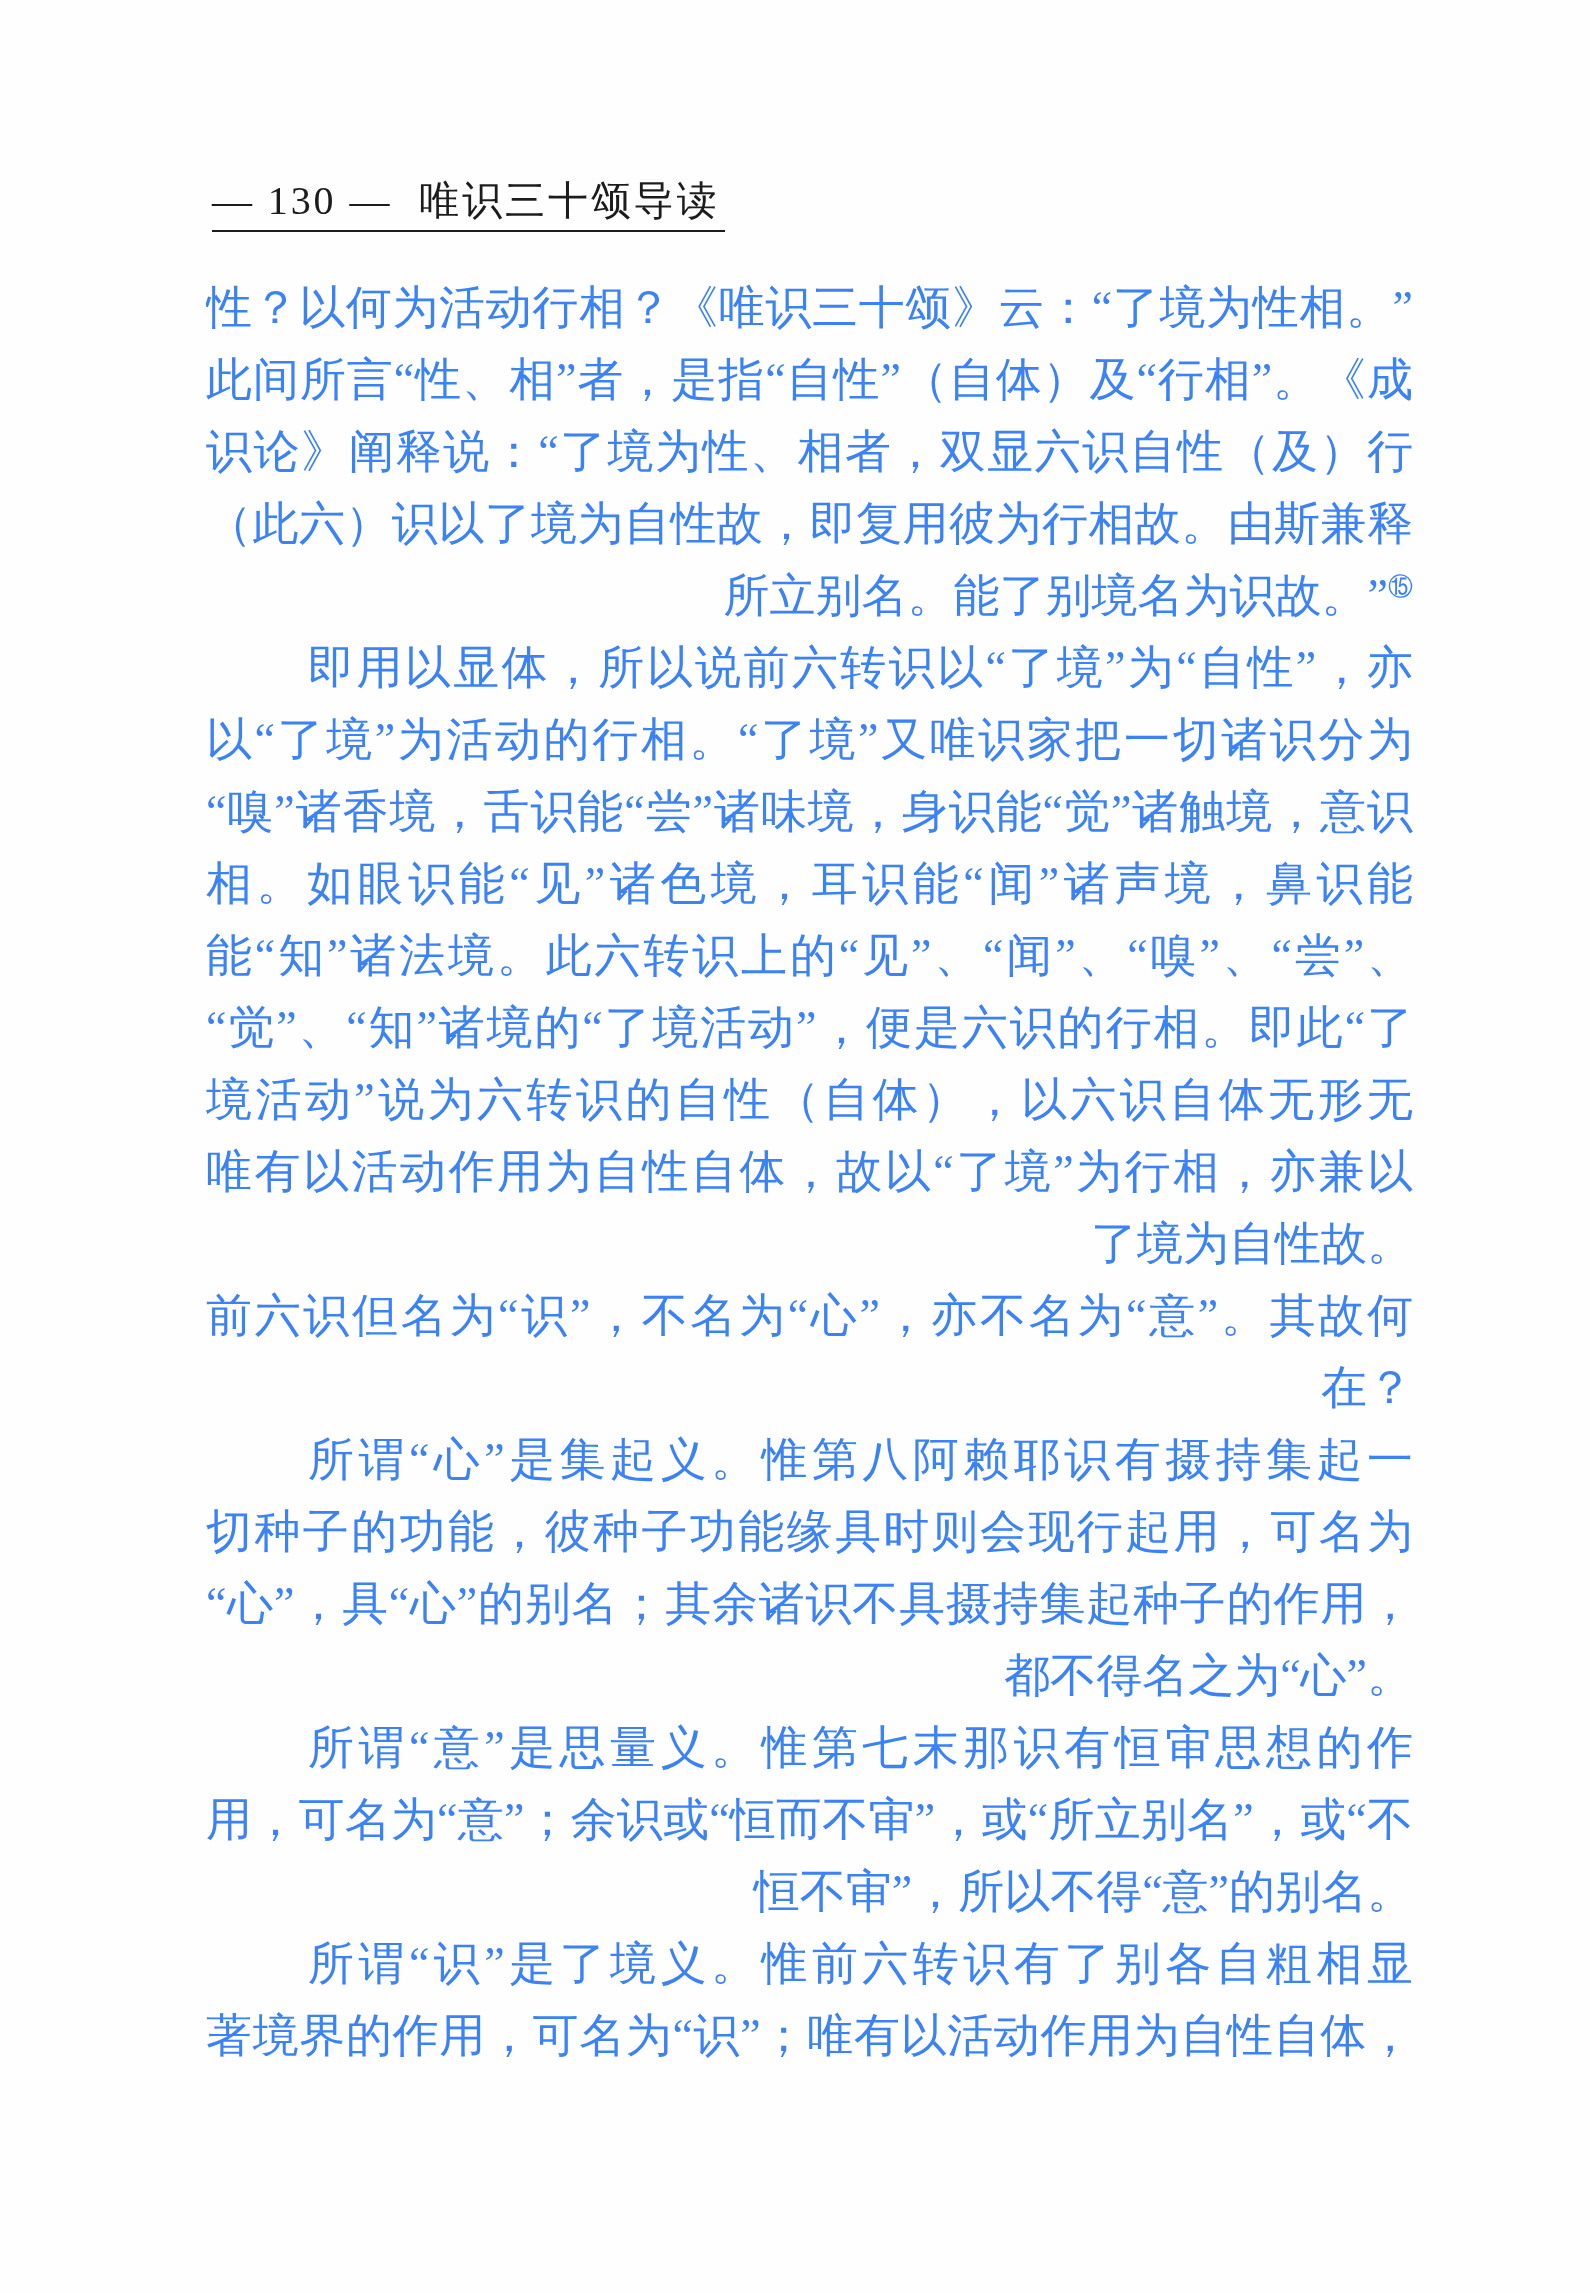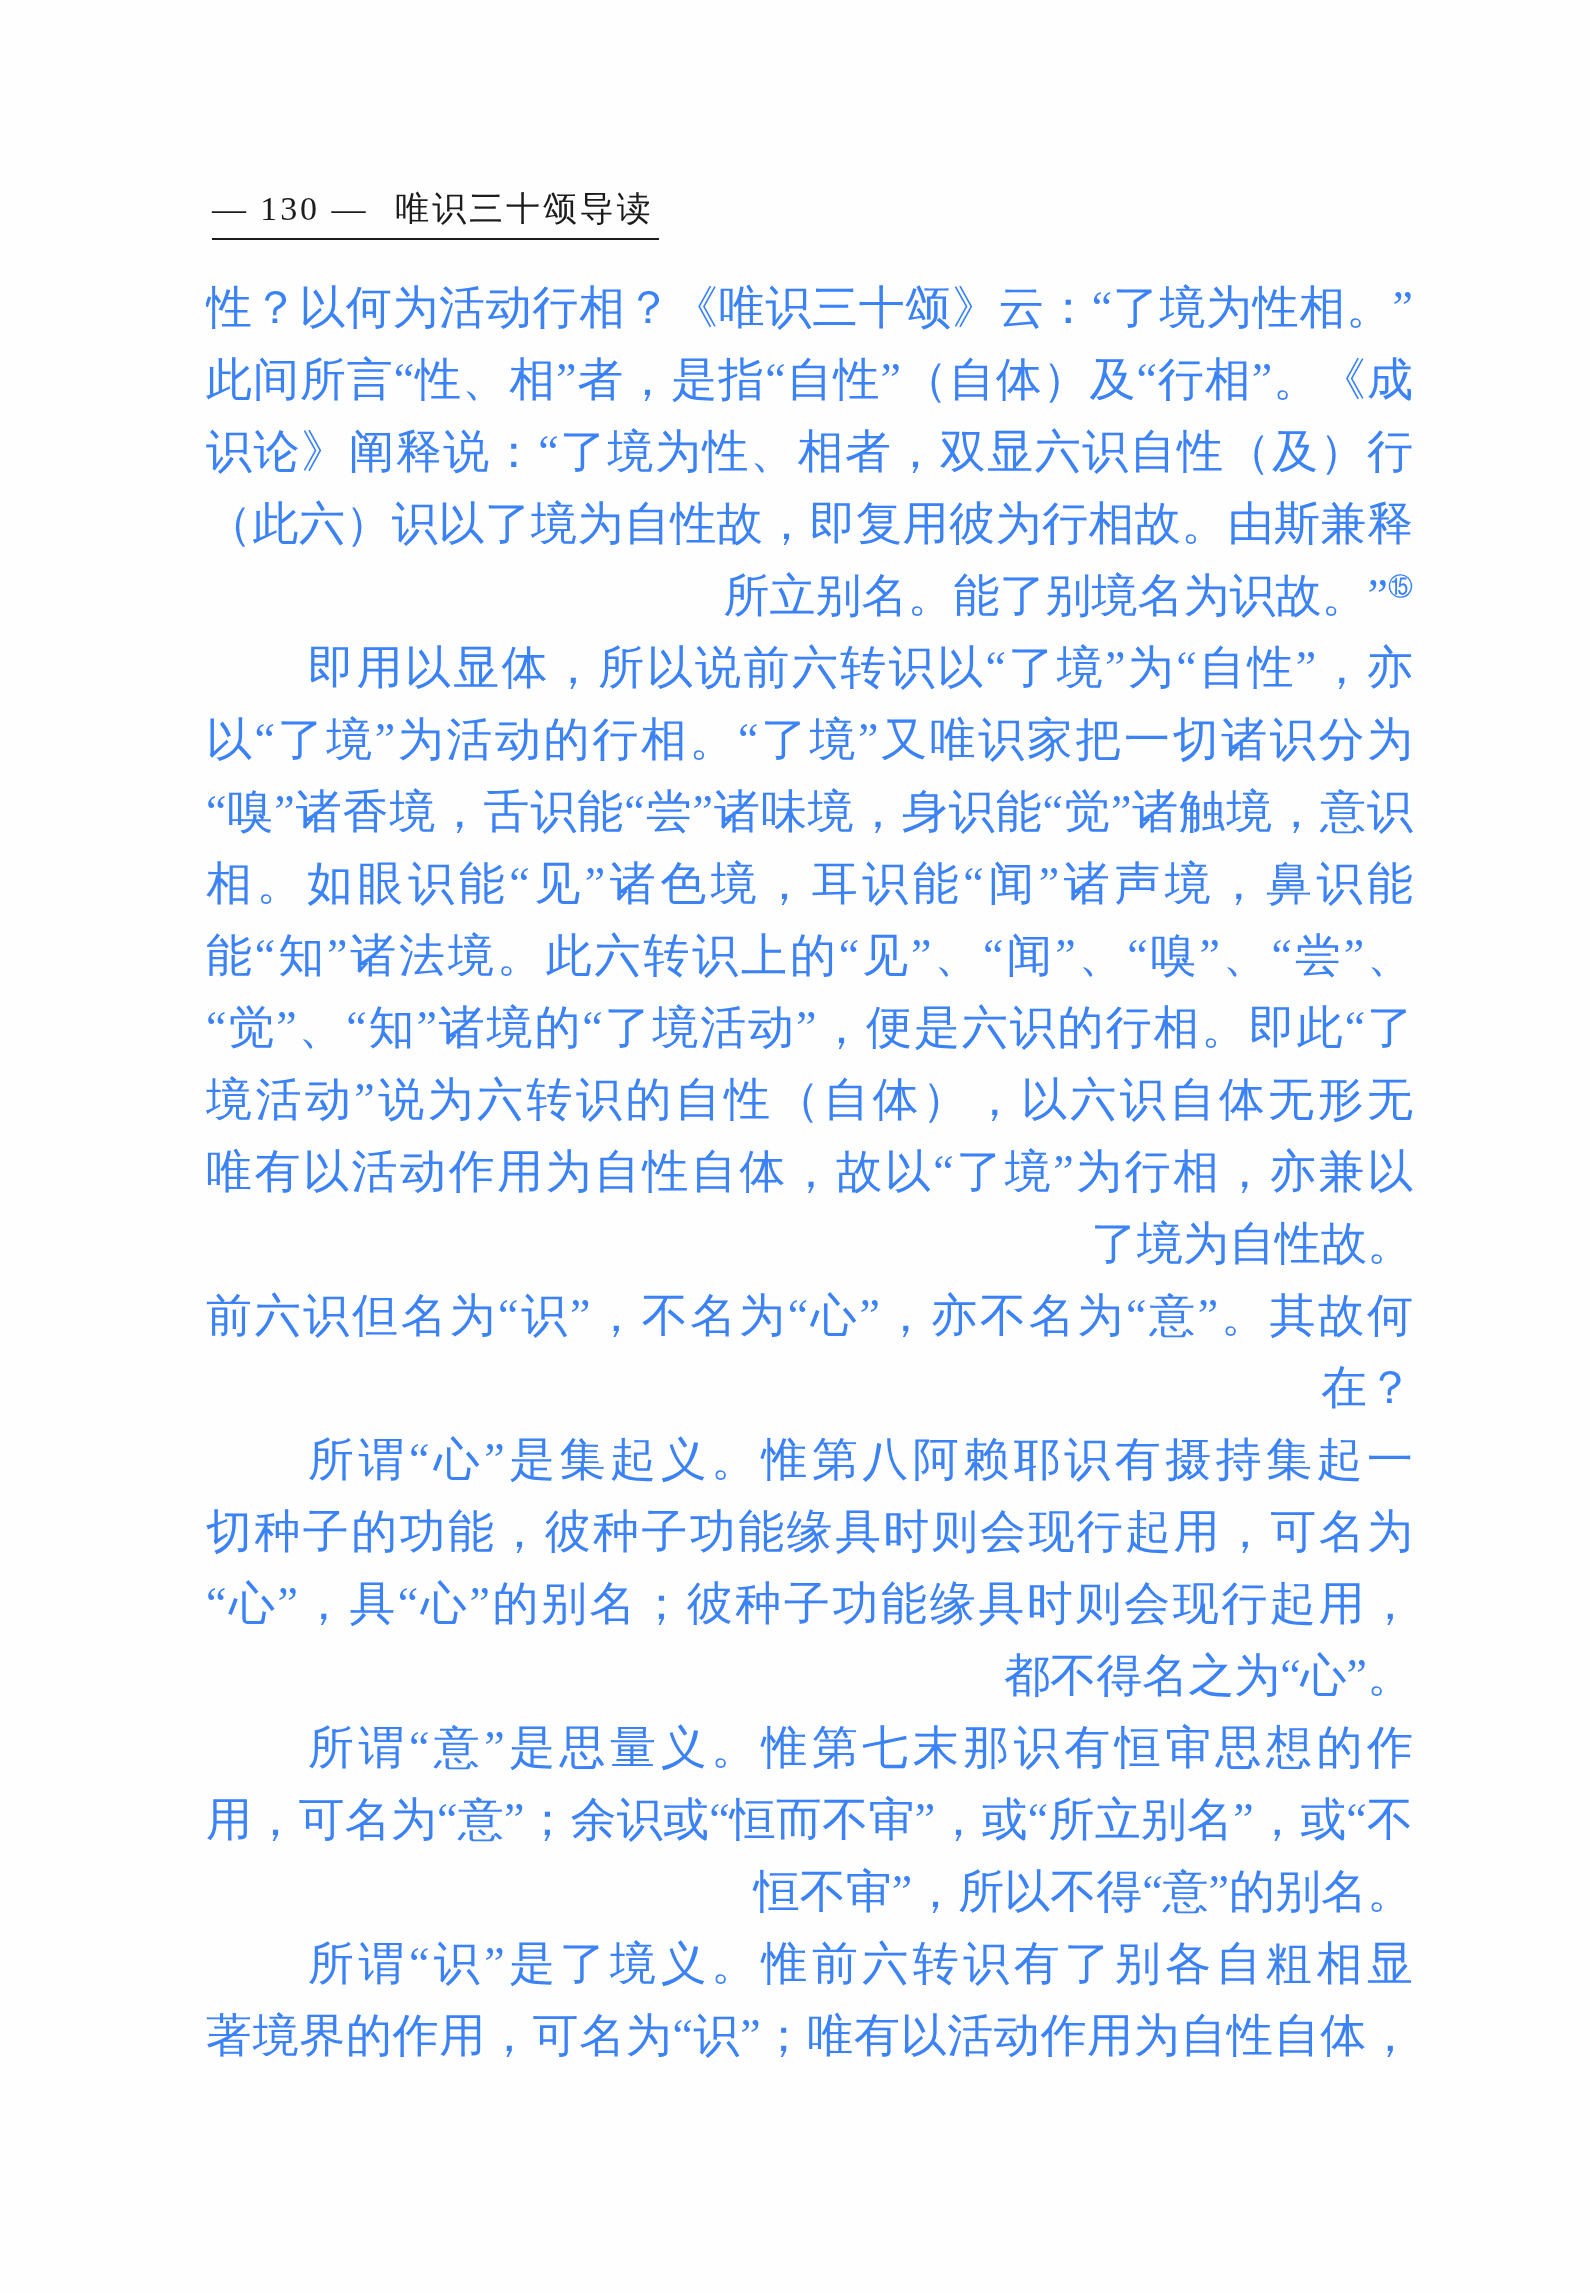--- a/index.html
+++ b/index.html
@@ -14,23 +14,23 @@
     margin: 0 auto;
     background: #fefefe;
     color: #1c1c1c;
     font-family: "Liberation Serif", "DejaVu Serif", serif;
     overflow: hidden;
   }
   
   .running-header {
     position: absolute;
     left: 212px;
-    top: 188px;
+    top: 180px;
     display: inline-block;
-    font-size: 34px;
+    font-size: 40px;
     line-height: 42px;
     letter-spacing: 2.9px;
     padding: 0 5.7px 7.6px 0;
     border-bottom: 2.9px solid #1c1c1c;
     white-space: nowrap;
   }
   .running-header .page-no {
     margin-right: 27px;
   }
   
@@ -85,21 +85,21 @@
       <div class="line fill"><span>相。如眼识能“见”诸色境，耳识能“闻”诸声境，鼻识能</span></div>
       <div class="line fill"><span>能“知”诸法境。此六转识上的“见”、“闻”、“嗅”、“尝”、</span></div>
       <div class="line fill"><span>“觉”、“知”诸境的“了境活动”，便是六识的行相。即此“了</span></div>
       <div class="line fill"><span>境活动”说为六转识的自性（自体），以六识自体无形无相，</span></div>
       <div class="line fill"><span>唯有以活动作用为自性自体，故以“了境”为行相，亦兼以</span></div>
       <div class="line"><span>了境为自性故。</span></div>
       <div class="line fill"><span>前六识但名为“识”，不名为“心”，亦不名为“意”。其故何</span></div>
       <div class="line"><span>在？</span></div>
       <div class="line indent fill"><span>所谓“心”是集起义。惟第八阿赖耶识有摄持集起一</span></div>
       <div class="line fill"><span>切种子的功能，彼种子功能缘具时则会现行起用，可名为</span></div>
-      <div class="line fill"><span>“心”，具“心”的别名；彼种子功能缘具时则会现行起用，</span></div>
+      <div class="line fill"><span>“心”，具“心”的别名；其余诸识不具摄持集起种子的作用，</span></div>
       <div class="line"><span>都不得名之为“心”。</span></div>
       <div class="line indent fill"><span>所谓“意”是思量义。惟第七末那识有恒审思想的作</span></div>
       <div class="line fill"><span>用，可名为“意”；余识或“恒而不审”，或“所立别名”，或“不</span></div>
       <div class="line"><span>恒不审”，所以不得“意”的别名。</span></div>
       <div class="line indent fill"><span>所谓“识”是了境义。惟前六转识有了别各自粗相显</span></div>
       <div class="line fill"><span>著境界的作用，可名为“识”；唯有以活动作用为自性自体，但</span></div>
     </div>
 
 </div>
 

